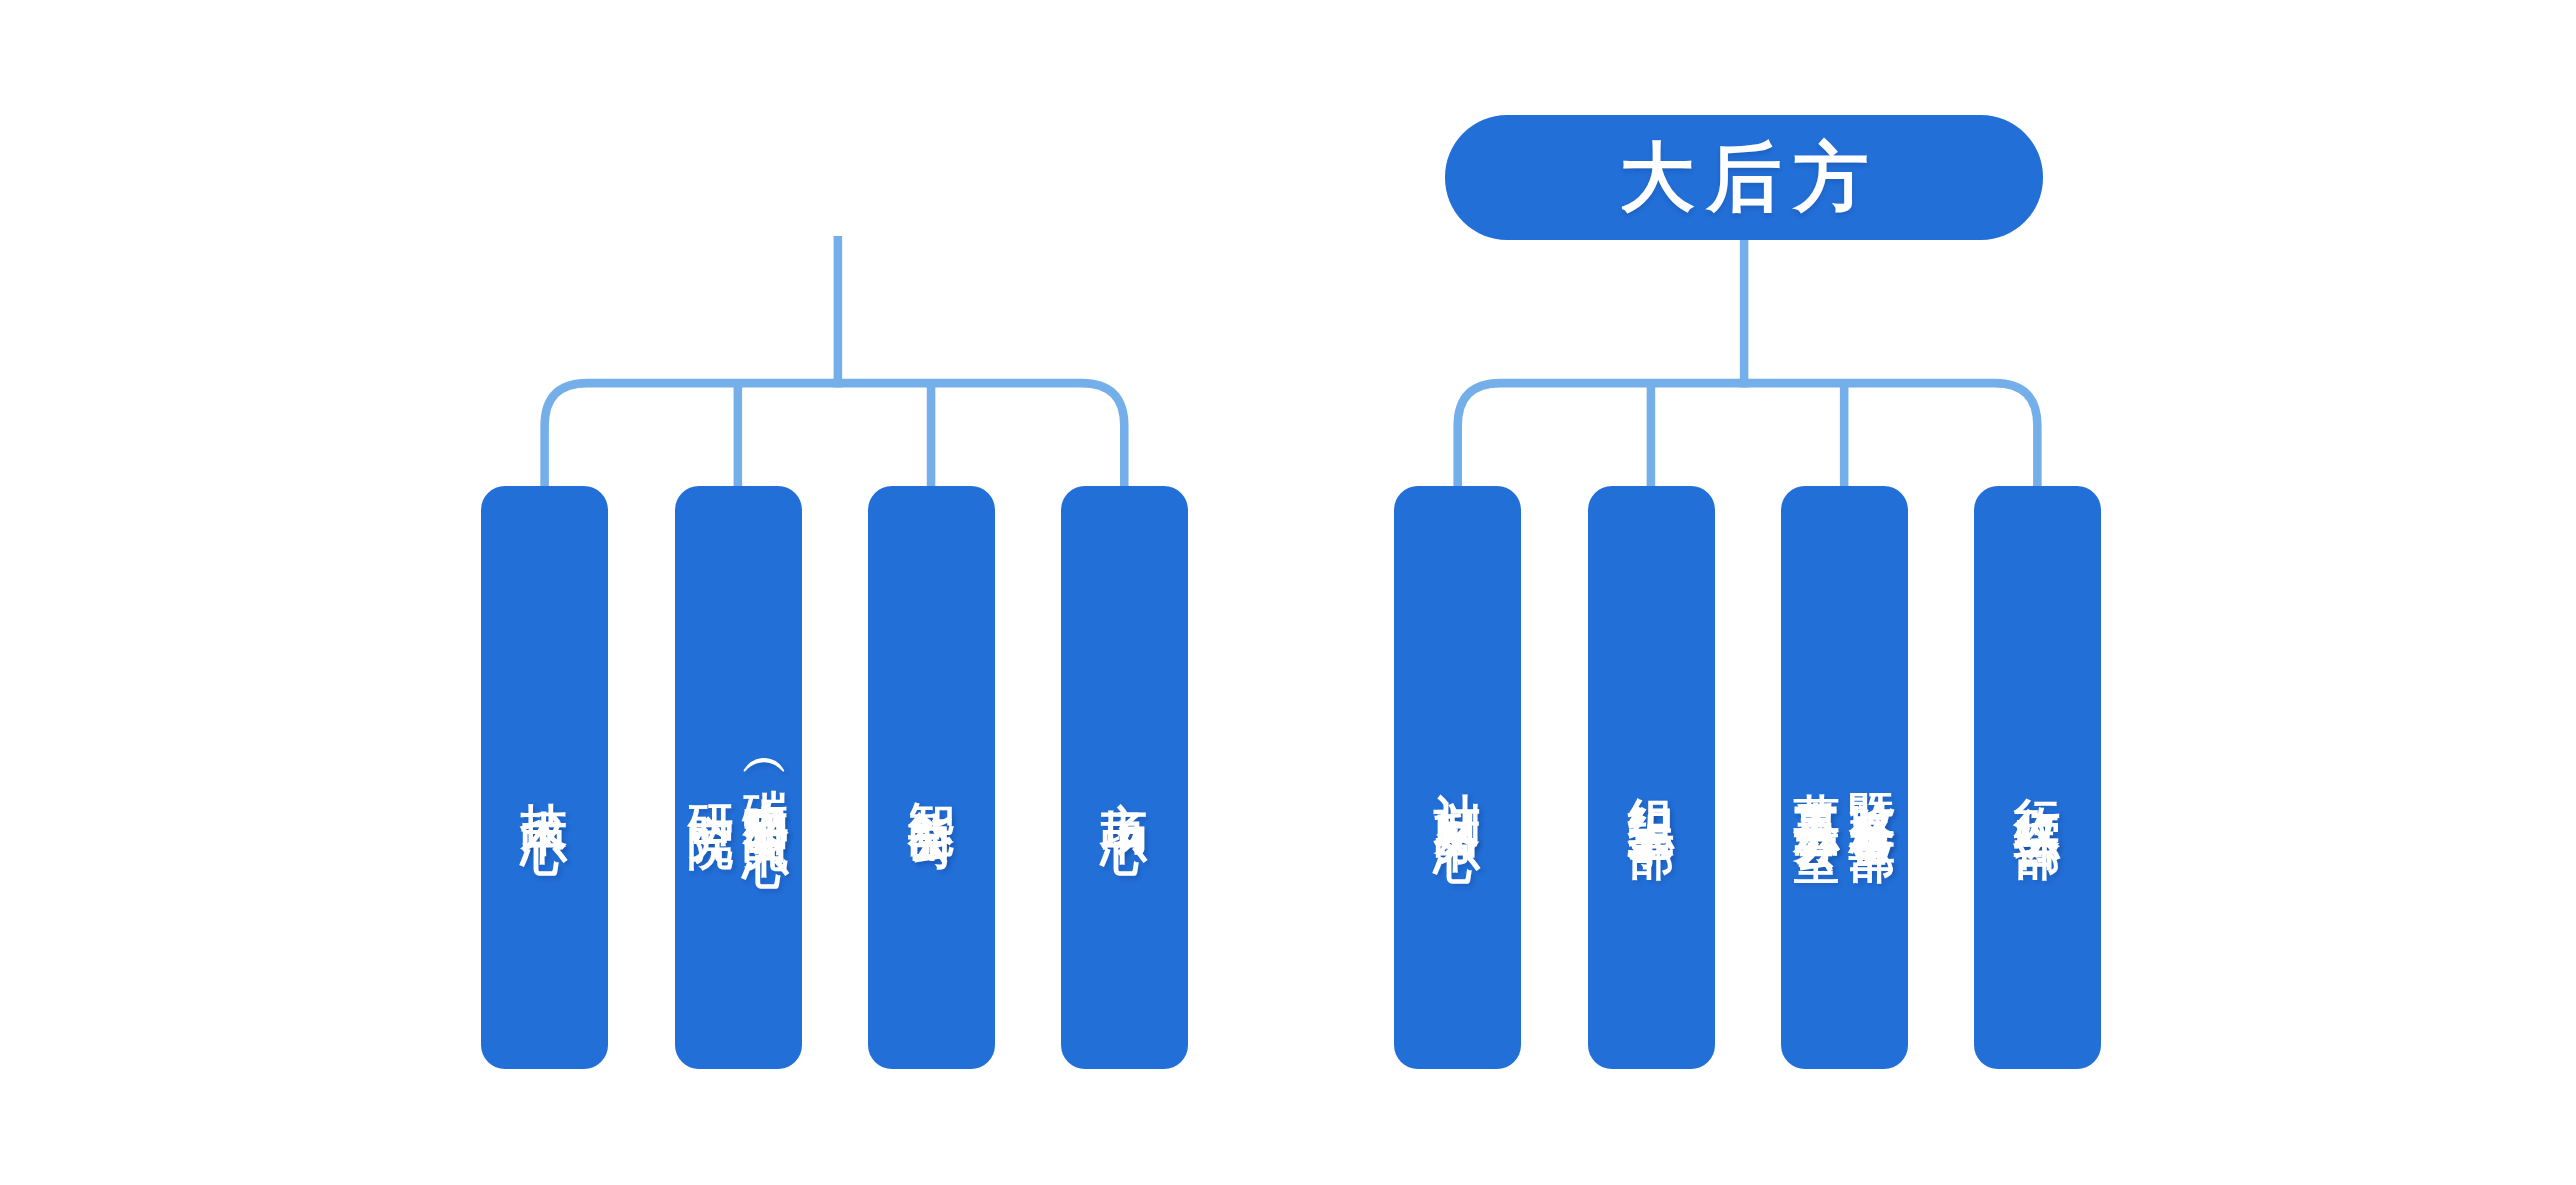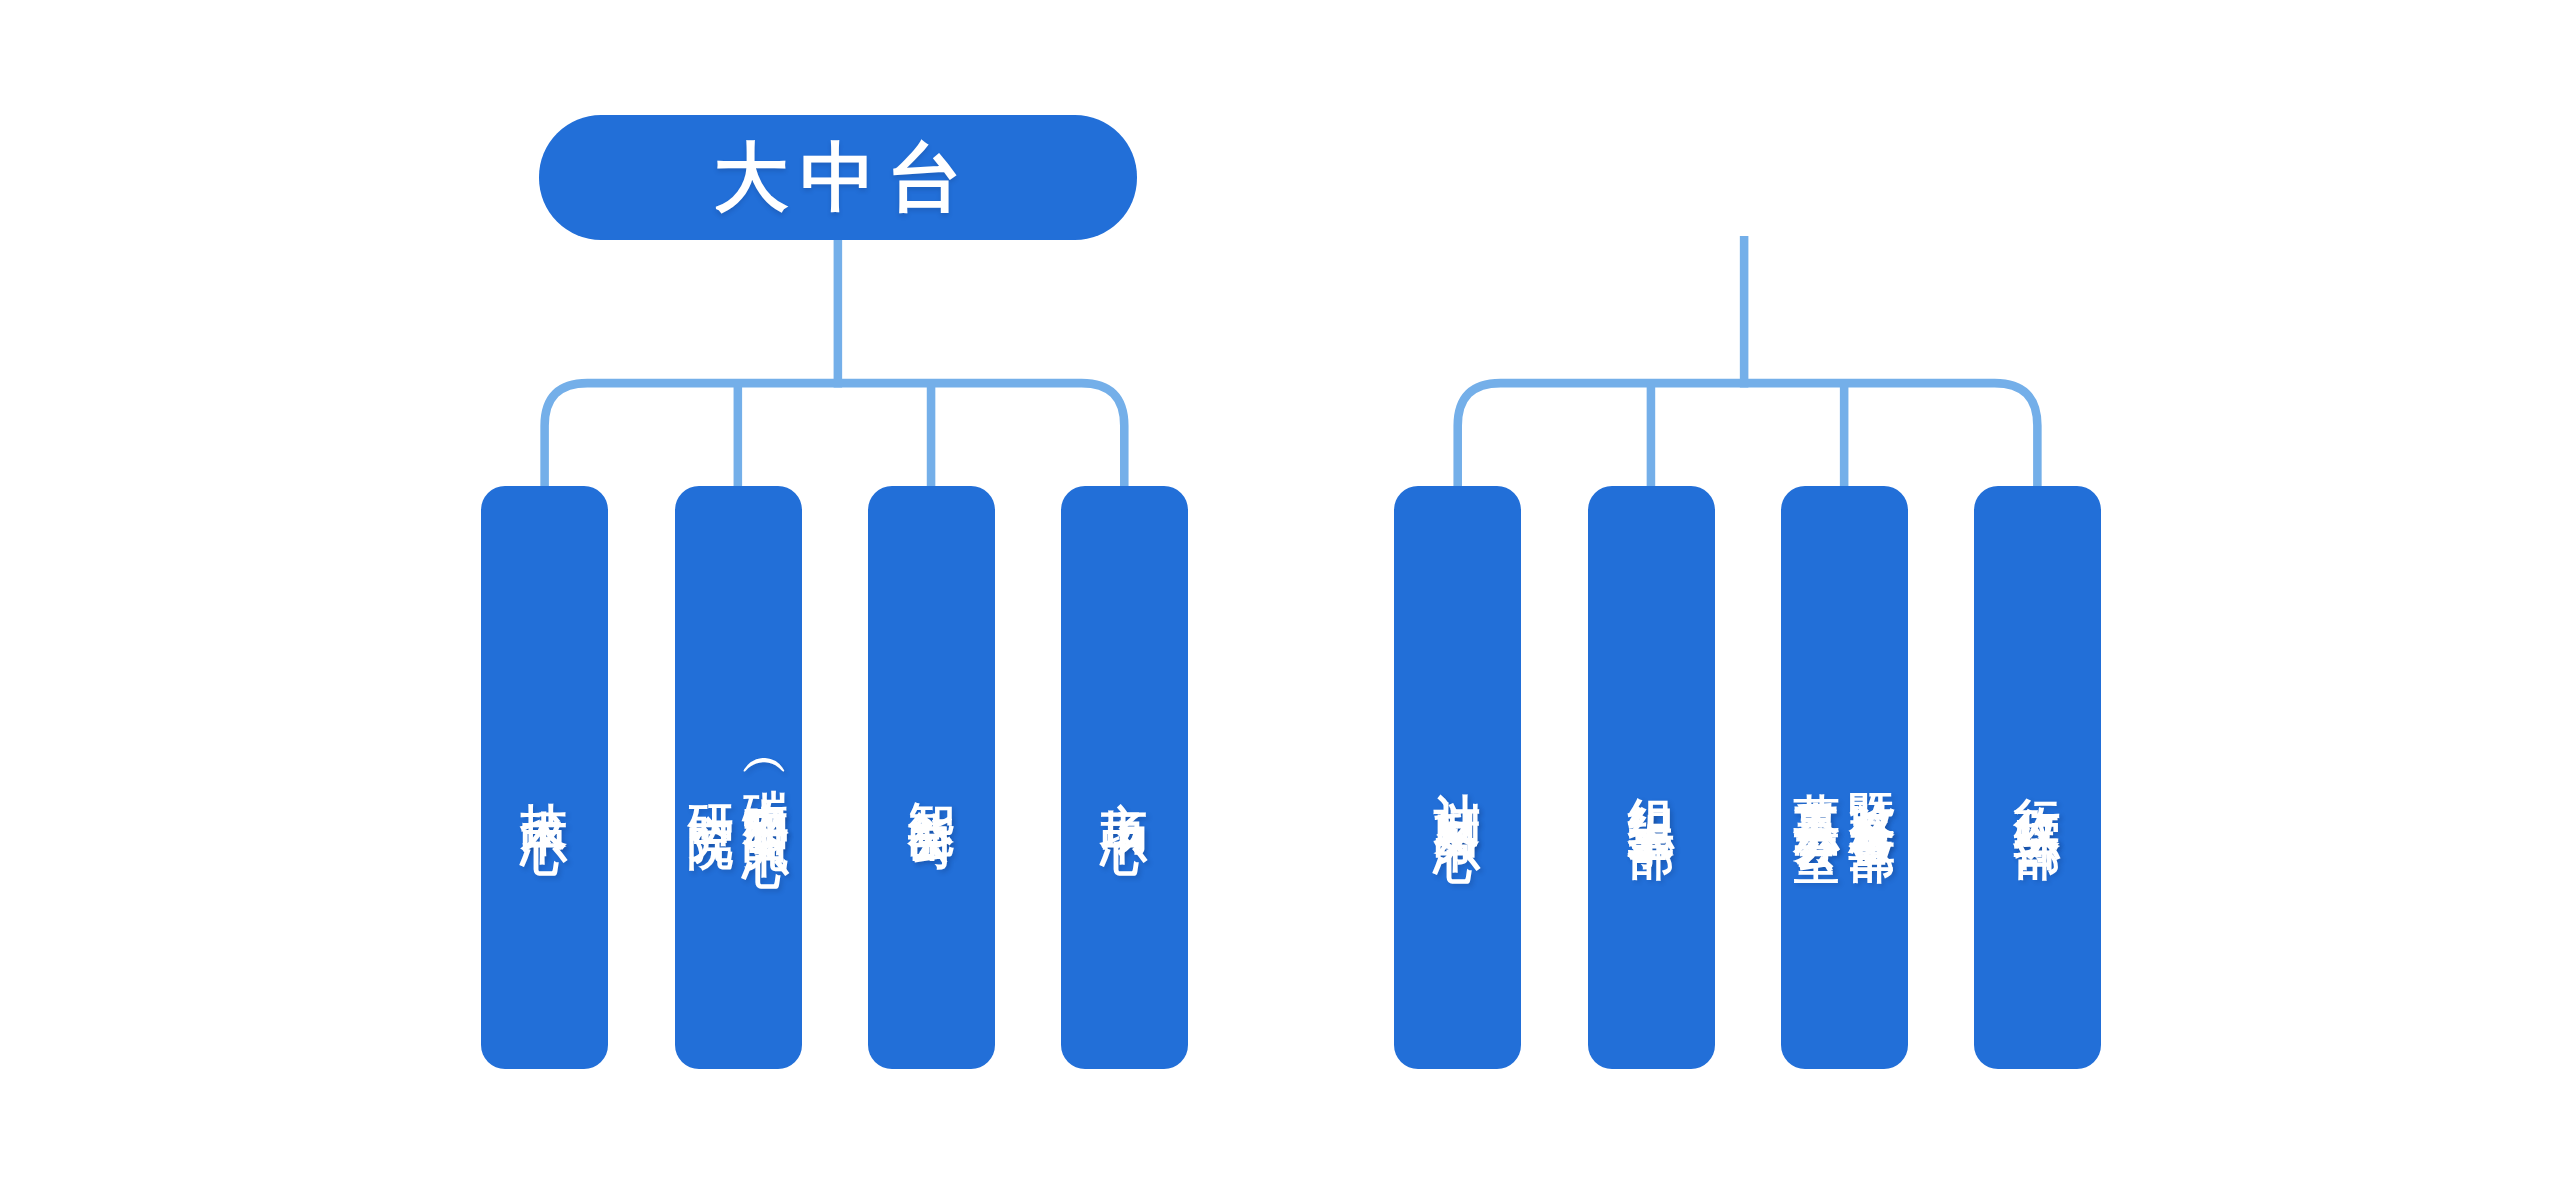--- a/index.html
+++ b/index.html
@@ -102,37 +102,37 @@
     </g>
 
     <g>
       <path d="M 2040 276 V 453"></path>
       <path d="M 1705 572 V 498 Q 1705 448 1755 448 H 2333 Q 2383 448 2383 498 V 572"></path>
       <path d="M 1931 448 V 572"></path>
       <path d="M 2157 448 V 572"></path>
     </g>
   </svg>
 
-  <div class="root-node g1-root">
-    <span class="root-label">大中台</span>
-  </div>
   <div class="child-node g1-c0">
     <span class="child-label">技术中心</span>
   </div>
   <div class="child-node g1-c1">
     <span class="child-label">研究院
 （碳中和研究中心）</span>
   </div>
   <div class="child-node g1-c2">
     <span class="child-label">智能公司</span>
   </div>
   <div class="child-node g1-c3">
     <span class="child-label">市场中心</span>
   </div>
 
+  <div class="root-node g2-root">
+    <span class="root-label">大后方</span>
+  </div>
   <div class="child-node g2-c0">
     <span class="child-label">计划财务中心</span>
   </div>
   <div class="child-node g2-c1">
     <span class="child-label">组织人事部</span>
   </div>
   <div class="child-node g2-c2">
     <span class="child-label">董事会办公室
 暨监督检查部</span>
   </div>

